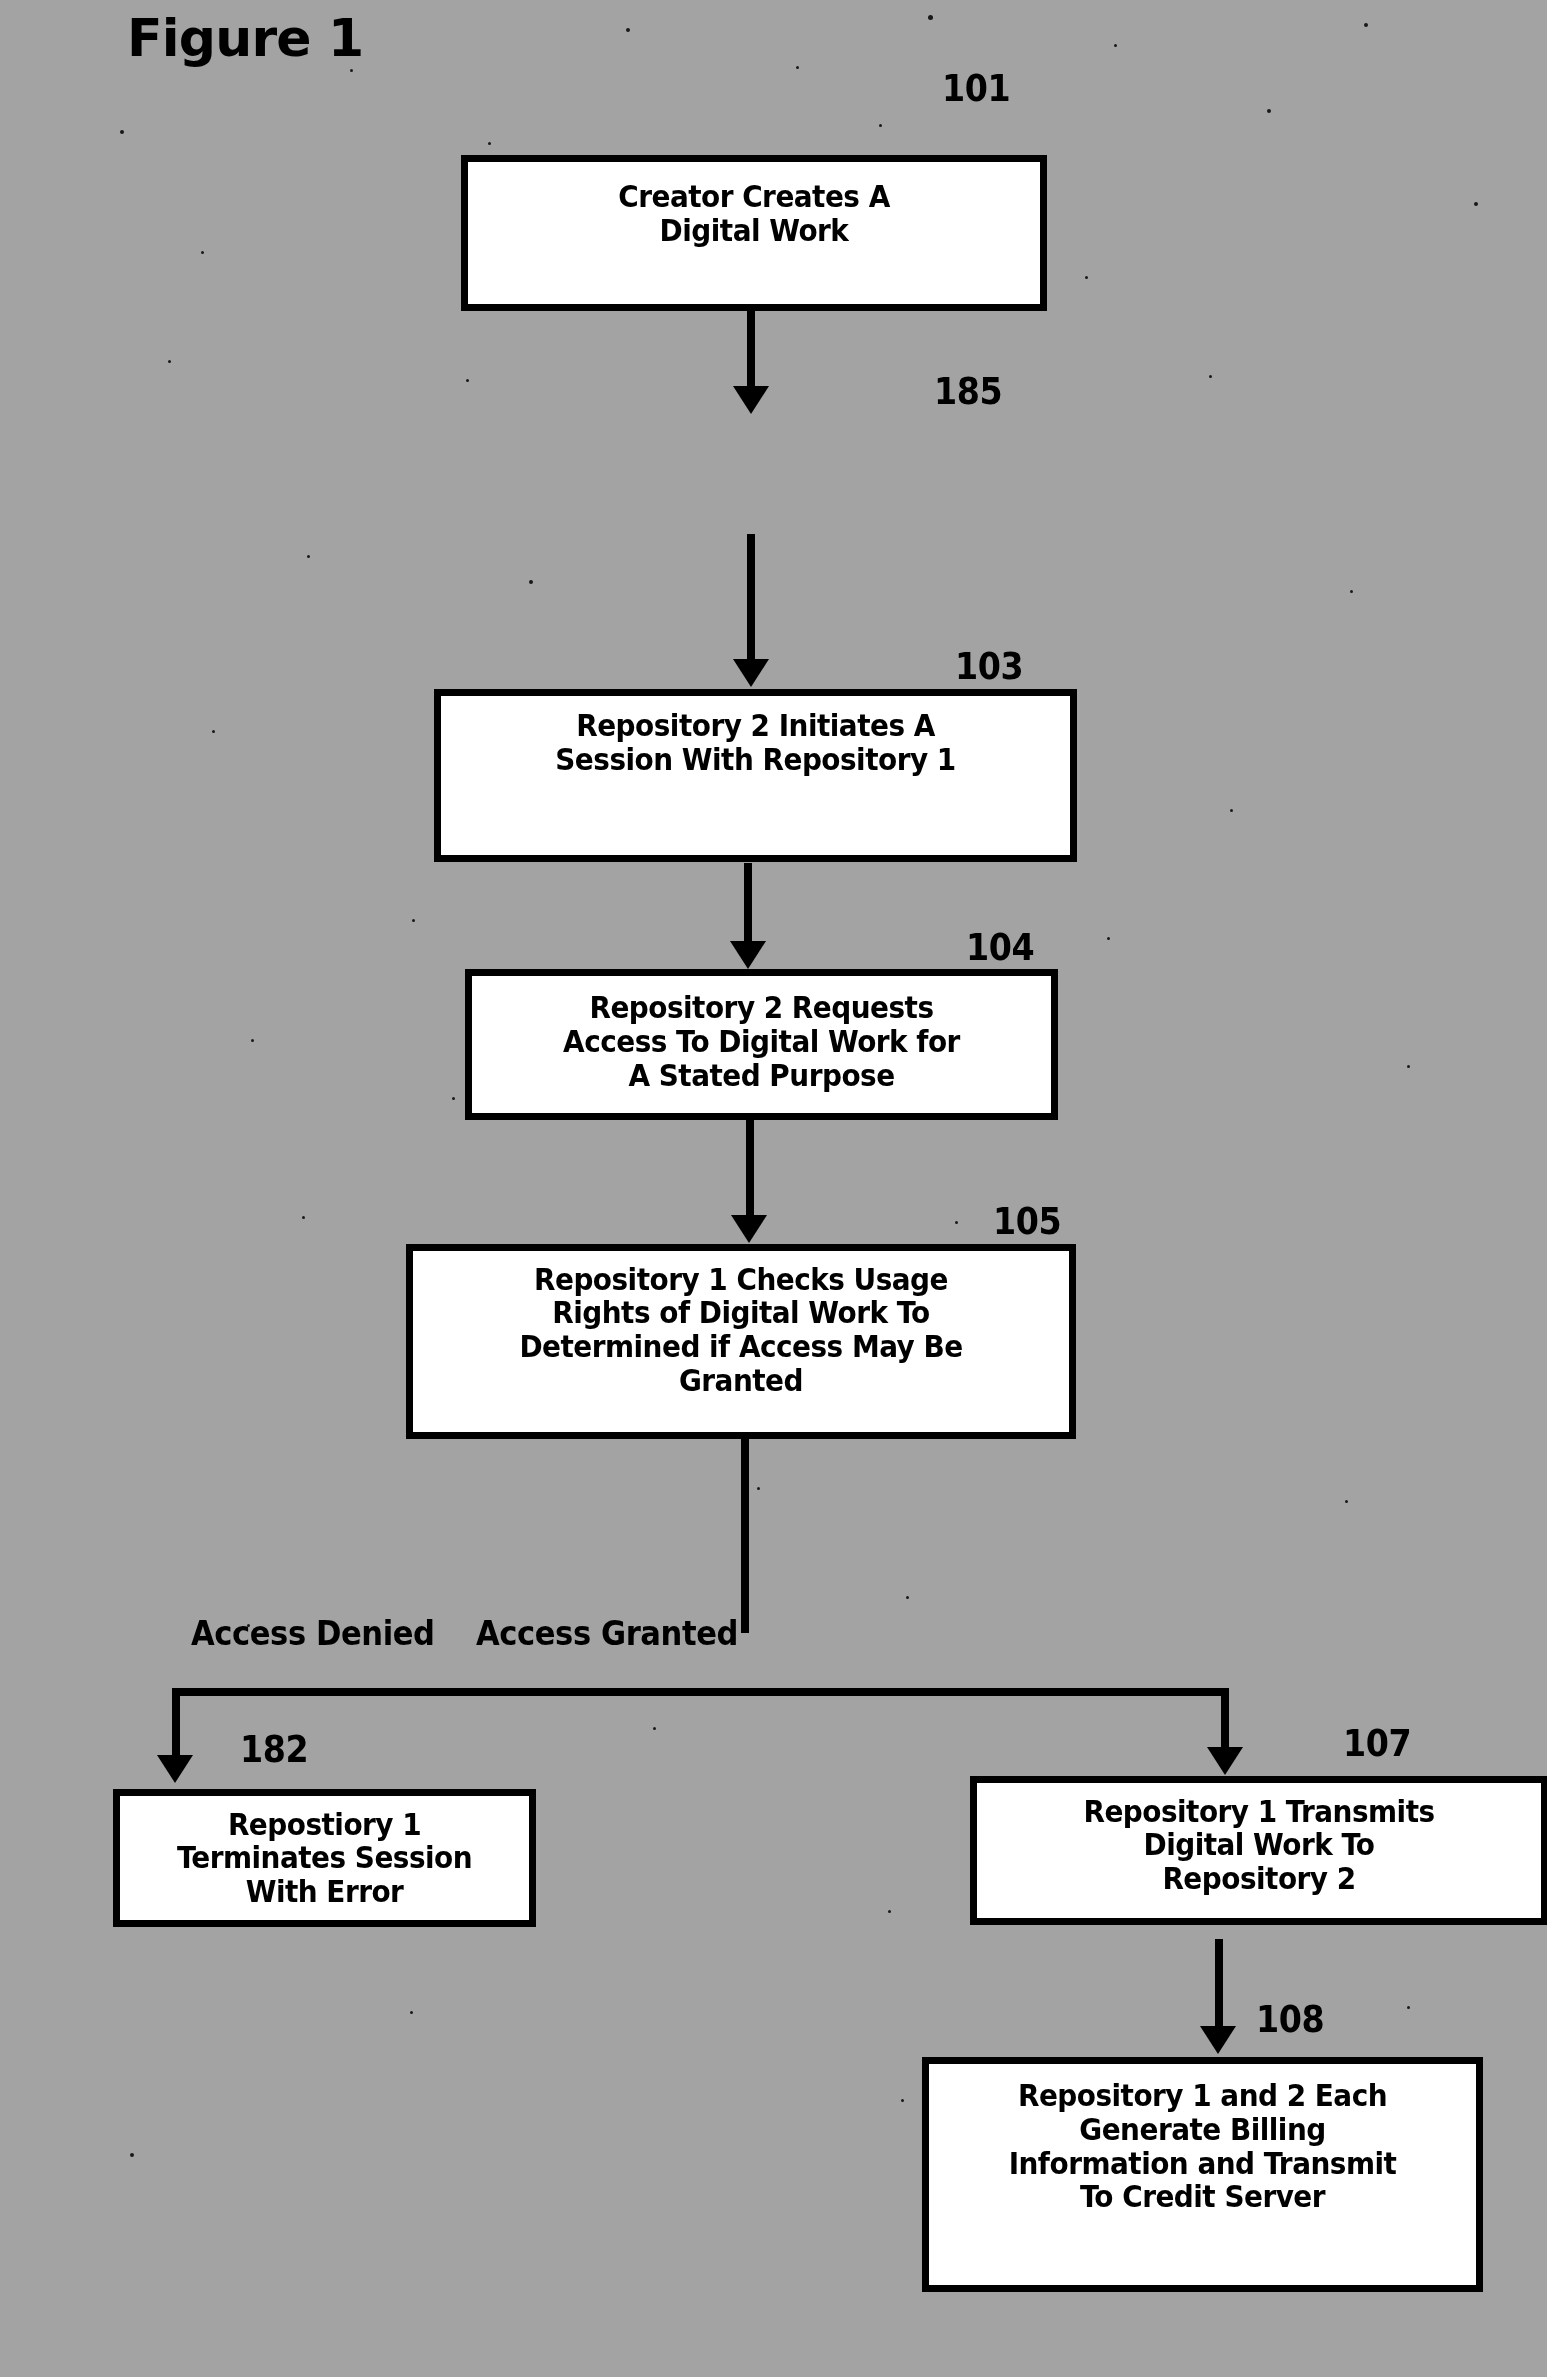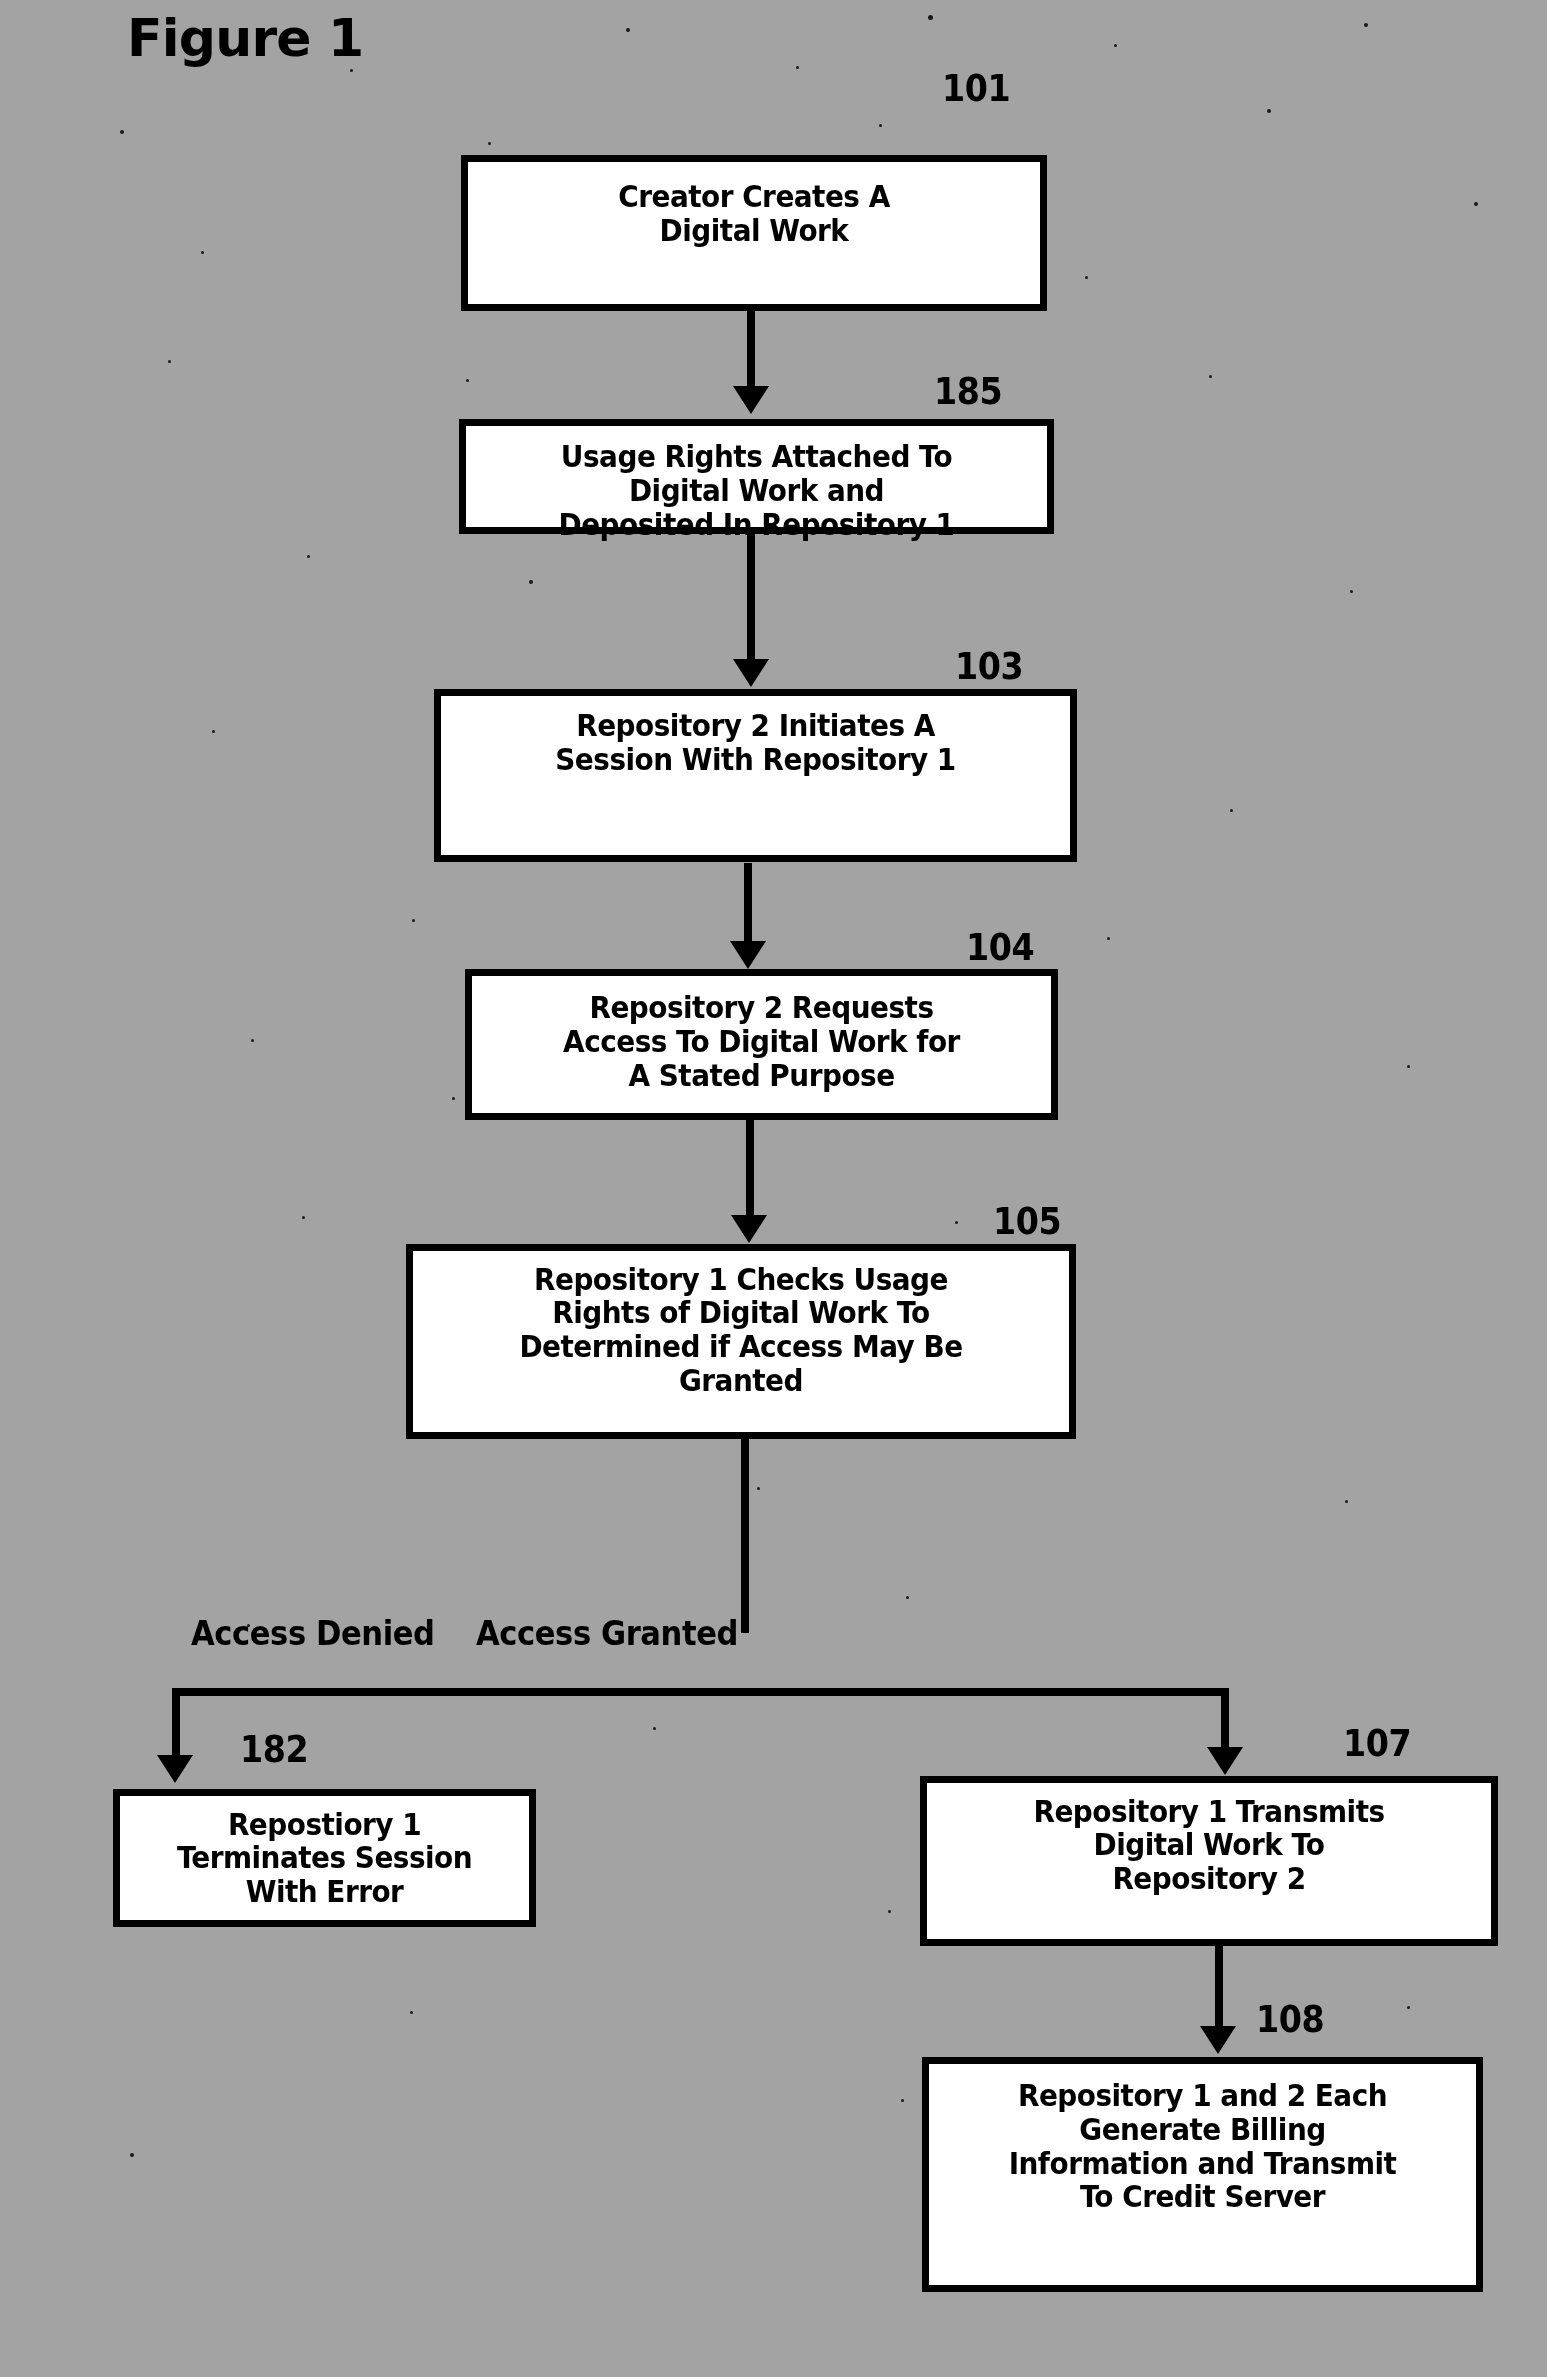--- a/index.html
+++ b/index.html
@@ -167,25 +167,20 @@
   <div class="ref-num" style="left:942px; top:67px;">101</div>
   <div class="node" id="node-101" style="left:461px; top:155px; width:586px; height:156px;">
     <span class="node-label">Creator Creates A
 Digital Work</span>
   </div>
 
   <div class="vline" style="left:747px; top:311px; height:77px;"></div>
   <div class="arrowhead" style="left:733px; top:386px;"></div>
 
   <div class="ref-num" style="left:934px; top:370px;">185</div>
-  <div class="node" id="node-102" style="left:459px; top:419px; width:595px; height:115px;">
-    <span class="node-label">Usage Rights Attached To
-Digital Work and
-Deposited In Repository 1</span>
-  </div>
 
   <div class="vline" style="left:747px; top:534px; height:127px;"></div>
   <div class="arrowhead" style="left:733px; top:659px;"></div>
 
   <div class="ref-num" style="left:955px; top:645px;">103</div>
   <div class="node" id="node-103" style="left:434px; top:689px; width:643px; height:173px;">
     <span class="node-label">Repository 2 Initiates A
 Session With Repository 1</span>
   </div>
 
@@ -224,21 +219,21 @@
   <div class="arrowhead" style="left:1207px; top:1747px;"></div>
 
   <div class="ref-num" style="left:240px; top:1728px;">182</div>
   <div class="node" id="node-106" style="left:113px; top:1789px; width:423px; height:138px;">
     <span class="node-label">Repostiory 1
 Terminates Session
 With Error</span>
   </div>
 
   <div class="ref-num" style="left:1343px; top:1722px;text-align:right;">107</div>
-  <div class="node" id="node-107" style="left:920px; top:1776px; width:578px; height:170px;">
+  <div class="node" id="node-107" style="left:970px; top:1776px; width:578px; height:149px;">
     <span class="node-label">Repository 1 Transmits
 Digital Work To
 Repository 2</span>
   </div>
 
   <div class="vline" style="left:1215px; top:1939px; height:88px;"></div>
   <div class="arrowhead" style="left:1200px; top:2026px;"></div>
 
   <div class="ref-num" style="left:1256px; top:1998px;">108</div>
   <div class="node" id="node-108" style="left:922px; top:2057px; width:561px; height:235px;">

